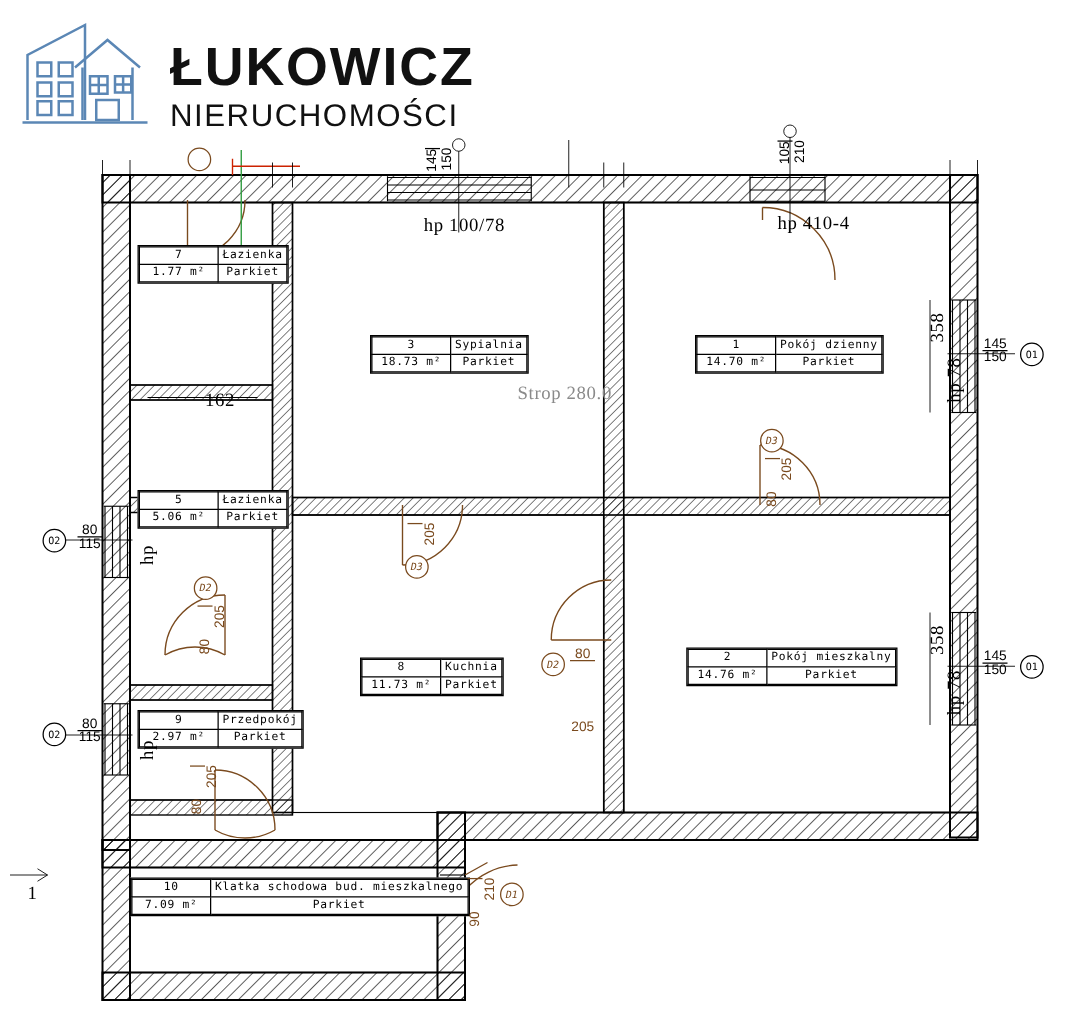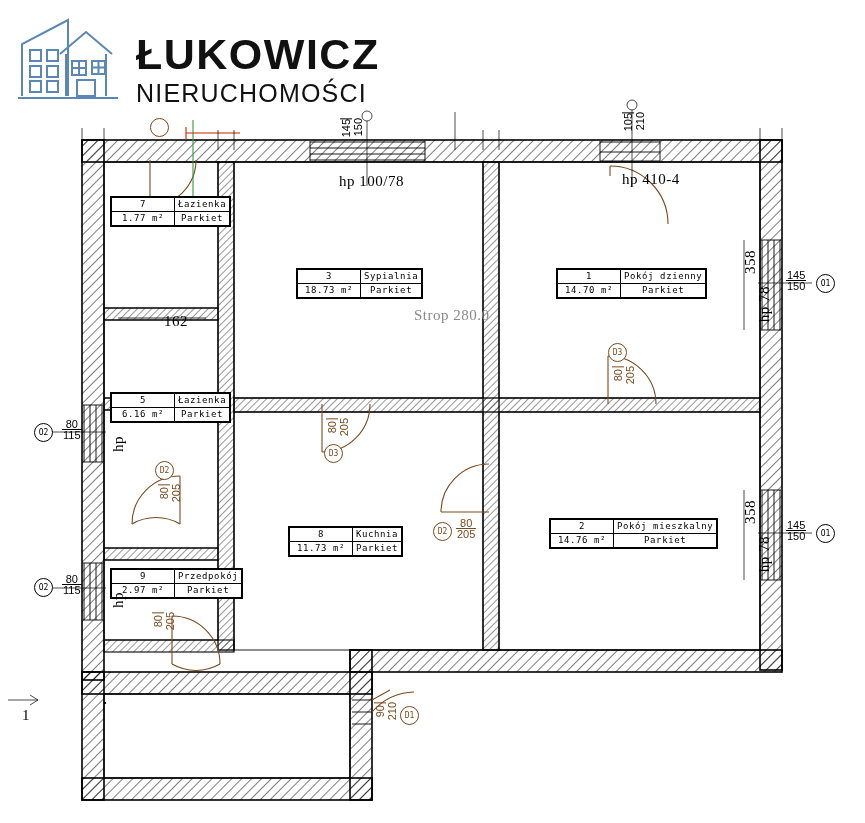--- a/index.html
+++ b/index.html
@@ -33,26 +33,26 @@
   .ann{position:absolute;font-family:Liberation Serif, serif;font-size:15px;
        letter-spacing:.5px;white-space:nowrap;color:#000;padding-left:14px;}
   .ann.gray{color:#8a8a8a;}
   .ann.vert{writing-mode:vertical-rl;text-orientation:mixed;transform:rotate(180deg);}
   .frac{position:absolute;font-family:Liberation Sans, sans-serif;font-size:11px;
         line-height:10px;white-space:nowrap;}
   .frac .top{display:block;border-bottom:1px solid #000;padding:0 1px;text-align:center;}
   .frac .bot{display:block;padding:0 1px;text-align:center;}
   .frac.vert{writing-mode:vertical-rl;transform:rotate(180deg);}
   .frac.brown .top{border-bottom-color:#7a4a1e;color:#7a4a1e;}
-  .frac.brown .bot{color:#7a4a1e;}
+  .frac.brown .bot{color:#7a4a1e;margin-top:48px;}
 
   .tag-circle{position:absolute;border:1px solid #000;border-radius:50%;
               width:17px;height:17px;font-family:"DejaVu Sans Mono",monospace;
               font-size:8px;line-height:17px;text-align:center;background:#fff;}
-  .tag-circle.brown{border-color:#7a4a1e;color:#7a4a1e;}
+  .tag-circle.brown{border-color:#7a4a1e;color:#7a4a1e;font-style:italic;}
 </style>
 </head>
 <body>
 
 <div id="logo">
   <div id="logo-mark">
     <svg width="104" height="88" viewBox="0 0 104 88" xmlns="http://www.w3.org/2000/svg">
       <g fill="none" stroke="#5b87b5" stroke-width="2">
         <path d="M6 82 V30 L52 6 V82"></path>
         <rect x="14" y="36" width="11" height="11"></rect>
@@ -301,21 +301,21 @@
 </div>
 
 <div class="room-tag" style="left:110px;top:392px;">
   <table>
     <tbody>
         <tr>
       <td class="rt-num">5</td>
       <td class="rt-name">Łazienka</td>
     </tr>
     <tr>
-      <td class="rt-area">6.16  m²</td>
+      <td class="rt-area">5.06  m²</td>
       <td class="rt-floor">Parkiet</td>
     </tr>
   </tbody>
     </table>
 </div>
 
 <div class="room-tag" style="left:288px;top:526px;">
   <table>
     <tbody>
         <tr>
@@ -356,20 +356,28 @@
       <td class="rt-area">2.97  m²</td>
       <td class="rt-floor">Parkiet</td>
     </tr>
   </tbody>
     </table>
 </div>
 
 <div class="room-tag" style="left:104px;top:702px;">
   <table>
     <tbody>
+        <tr>
+      <td class="rt-num">10</td>
+      <td class="rt-name" style="width:198px">Klatka schodowa bud. mieszkalnego</td>
+    </tr>
+    <tr>
+      <td class="rt-area">7.09  m²</td>
+      <td class="rt-floor">Parkiet</td>
+    </tr>
   </tbody>
     </table>
 </div>
 
 <div class="ann gray" style="left:400px;top:307px;">Strop 280.0</div>
 
 <div class="ann" style="left:8px;top:707px;">1</div>
 
 <div class="ann" style="left:150px;top:313px;">162</div>
 

